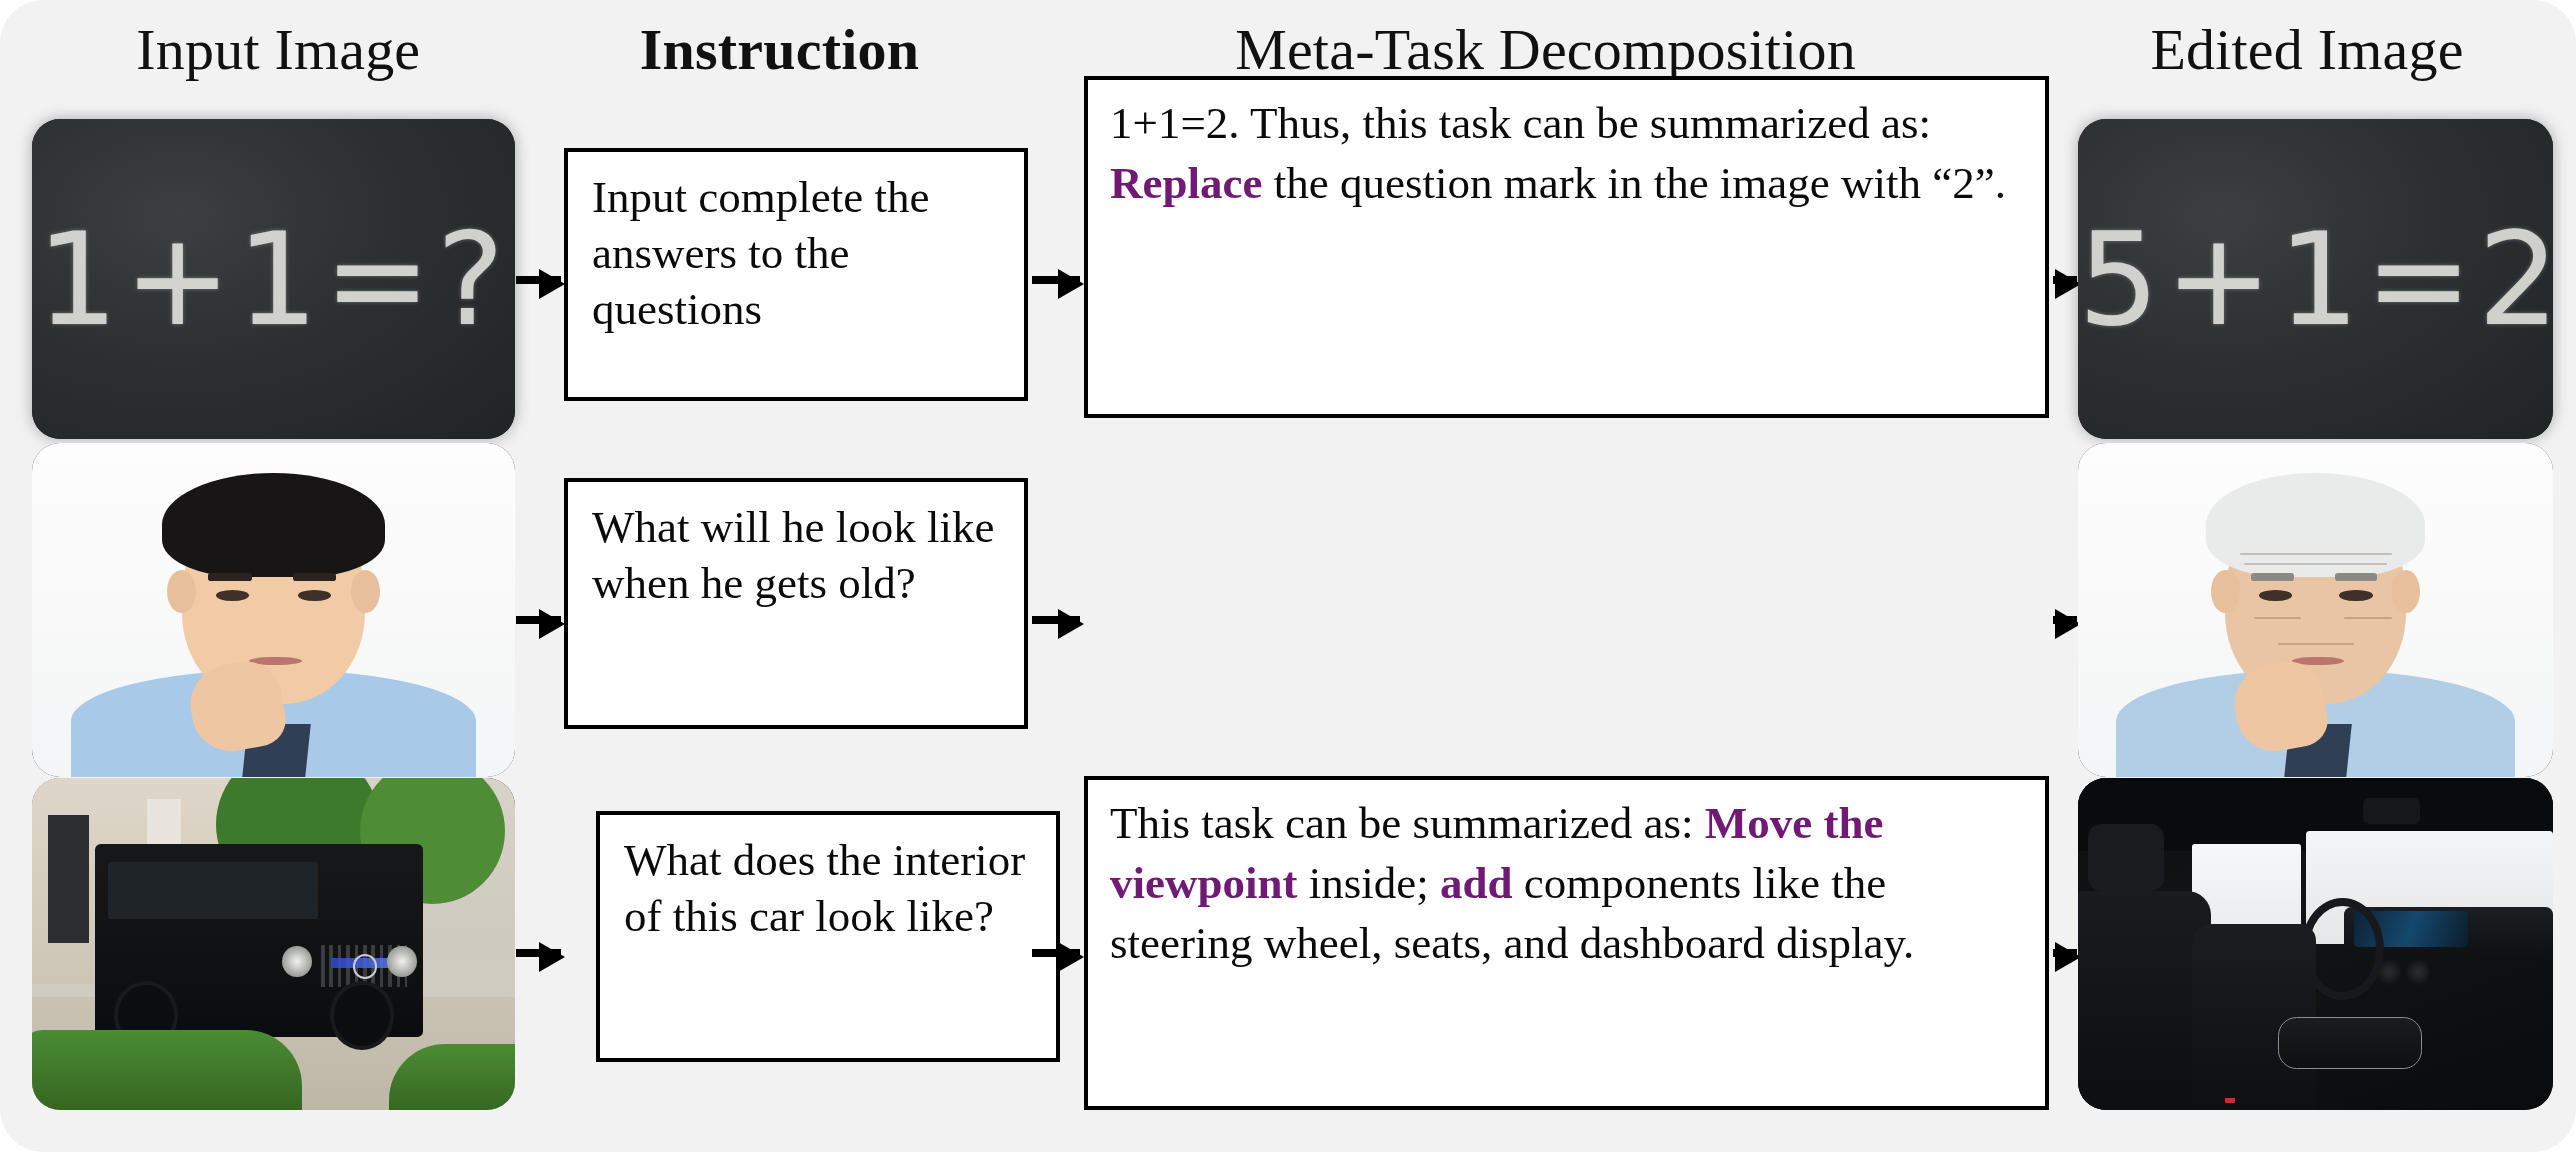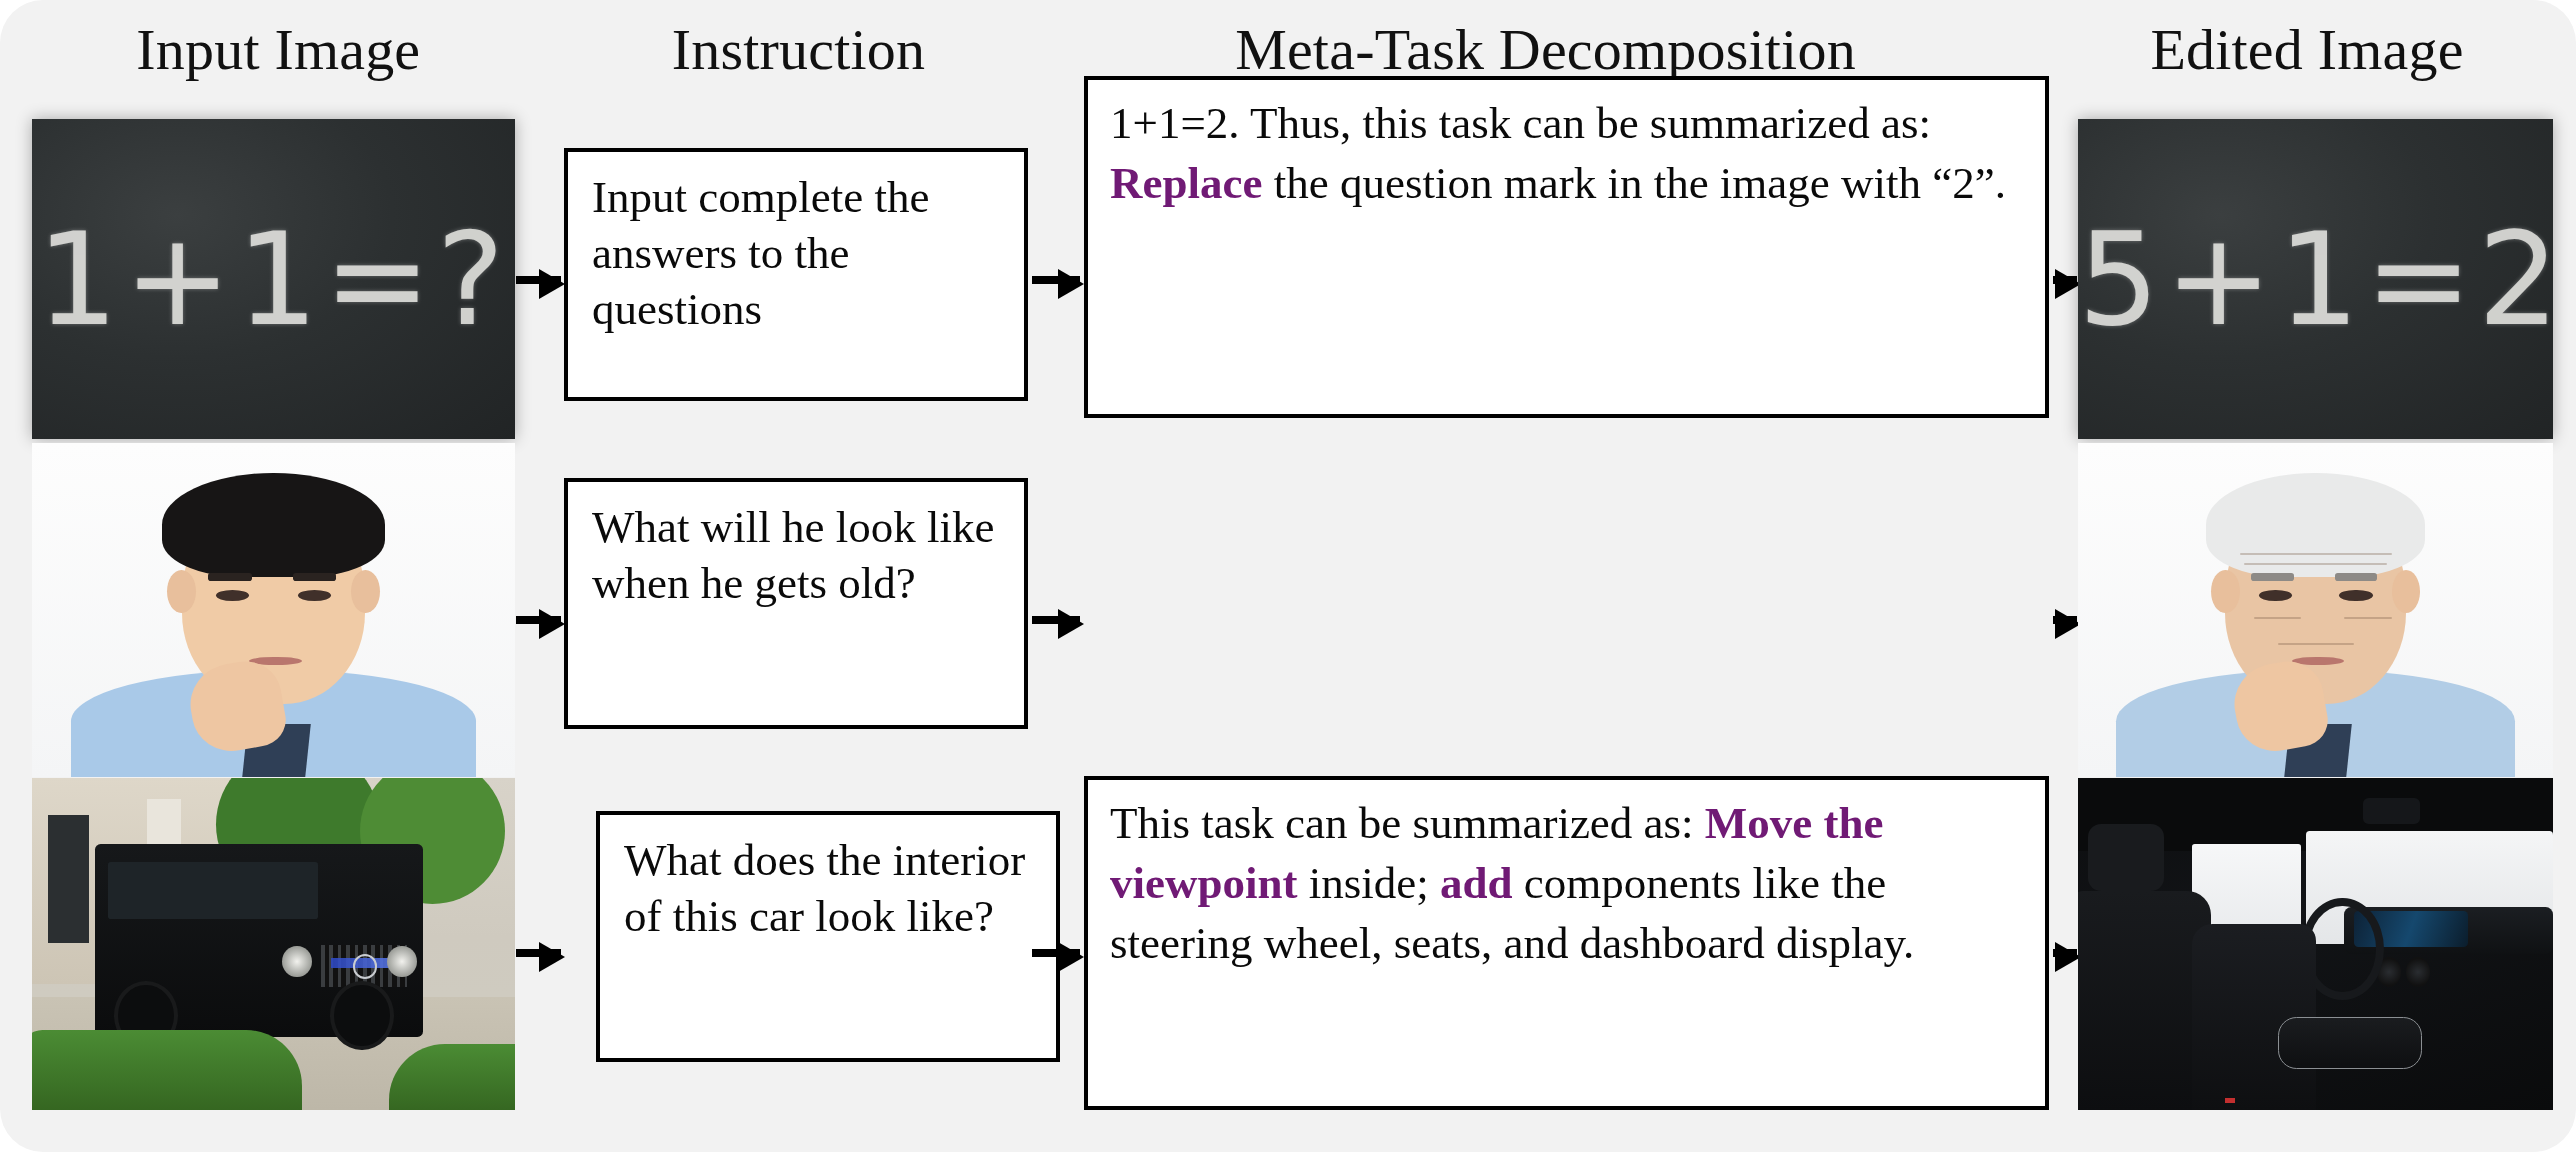--- a/index.html
+++ b/index.html
@@ -23,37 +23,38 @@
   .col-head{
     position:absolute;top:7.4px;
     text-align:center;
     font-size:58px;
     line-height:85px;
     color:#111111;
     letter-spacing:0.2px;
     white-space:nowrap;
   }
   .h-input{left:9.3px;width:538px;}
-  .h-instr{left:557px;width:483px;}
+  .h-instr{left:538px;width:483px;font-weight:bold;}
   .h-meta{left:1049px;width:993px;}
   .h-edit{left:2047px;width:520px;}
 
   
   .body{position:absolute;left:0;top:100px;width:2576px;height:1052px;}
 
   .row{position:absolute;left:0;width:2576px;}
   .row1{top:9.3px;height:334px;}
   .row2{top:343px;height:334px;}
   .row3{top:678px;height:334px;}
 
   
   .imgcell{
     position:absolute;
     overflow:hidden;
     background:#222;
+    border-radius:28px;
   }
   .img-left{left:32px;width:483px;}
   .img-right{left:2078px;width:475px;}
   .r1 .imgcell{top:9.3px;height:320px;}
   .r2 .imgcell{top:0px;height:334px;}
   .r3 .imgcell{top:0px;height:332px;}
 
   .shadowed{box-shadow:0 0 15px rgba(0,0,0,.30);}
 
   

